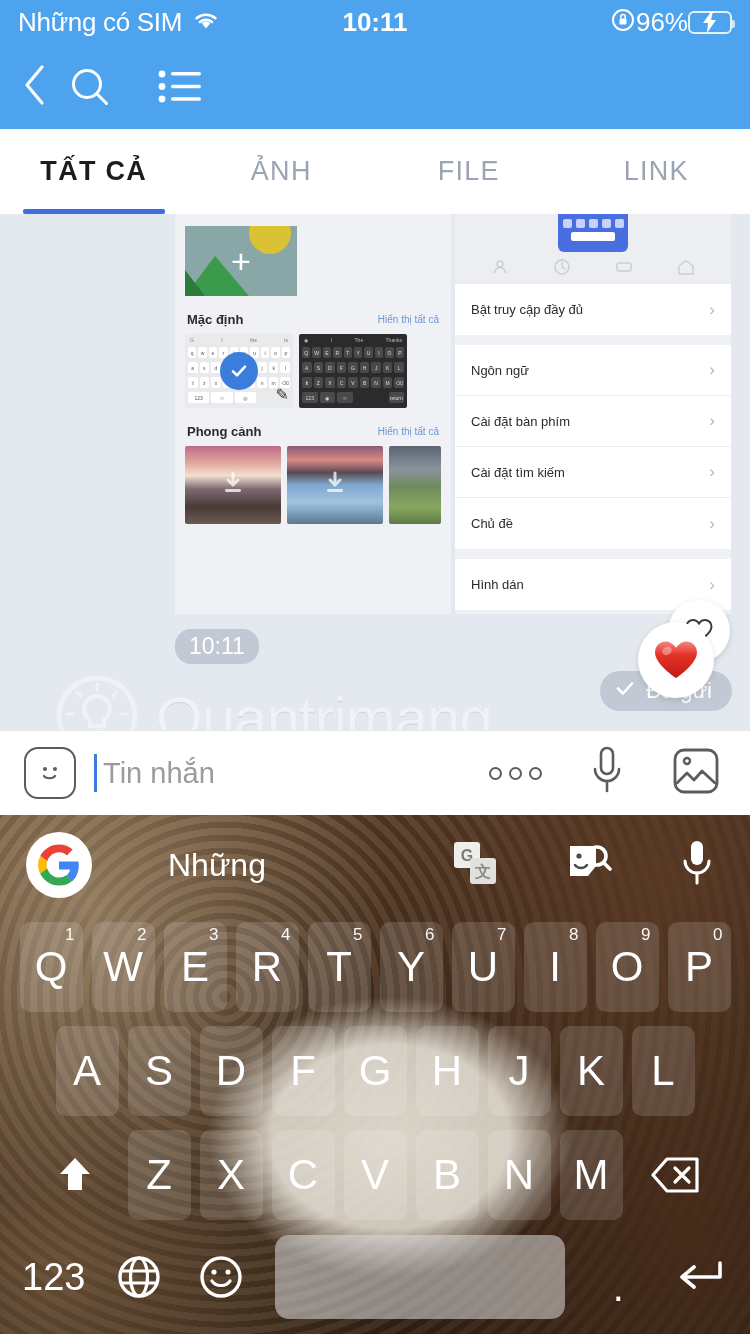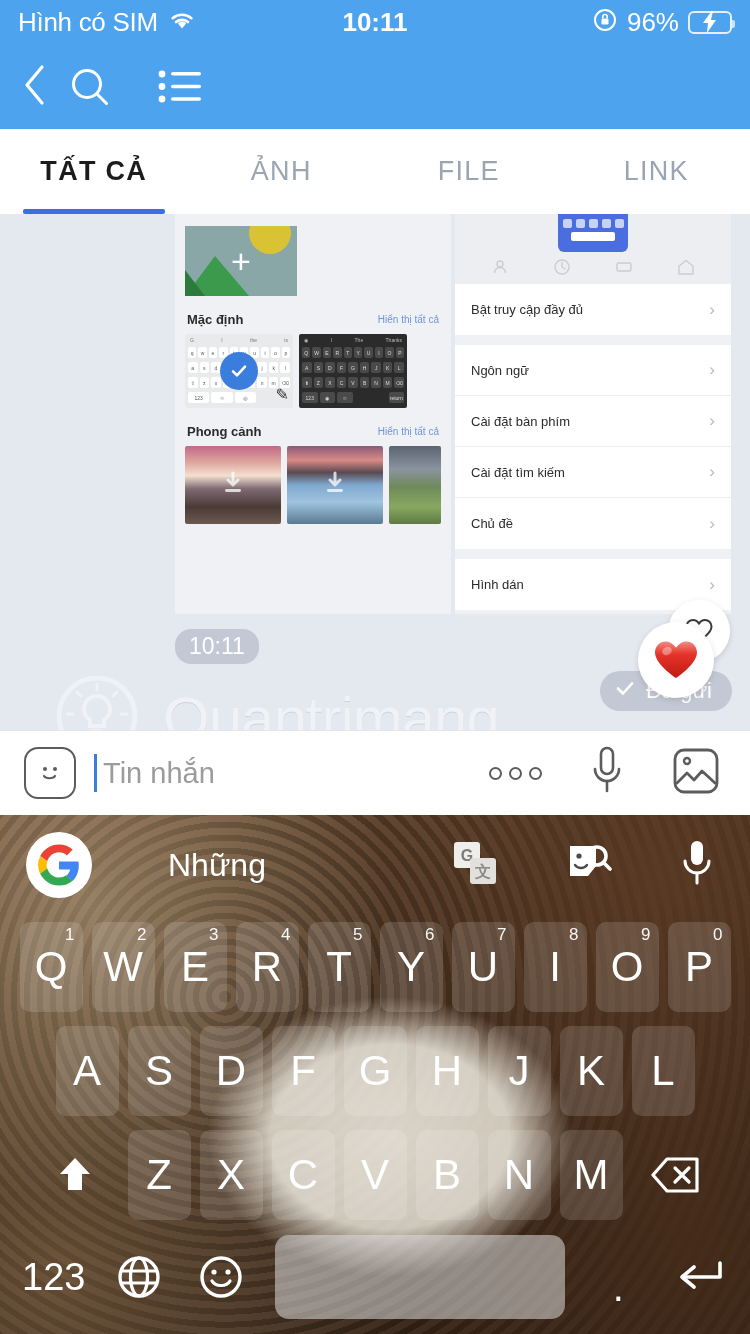--- a/index.html
+++ b/index.html
@@ -12,21 +12,21 @@
 
   
   .statusbar {
     height: 44px; background: #4ea3ef;
     display: flex; align-items: center; justify-content: space-between;
     padding: 0 18px; color: #fff;
   }
   .sb-left { display: flex; align-items: center; gap: 10px; }
   .sb-carrier { font-size: 26px; font-weight: 400; letter-spacing: -0.3px; }
   .sb-center { font-size: 26px; font-weight: 600; position: absolute; left: 0; right: 0; text-align: center; pointer-events: none; }
-  .sb-right { display: flex; align-items: center; gap: 9px; }
+  .sb-right { display: flex; align-items: center; }
   .sb-batt-pct { font-size: 26px; font-weight: 500; }
   .batt-shell {
     width: 44px; height: 23px; border: 2px solid rgba(255,255,255,.85);
     border-radius: 6px; position: relative; padding: 2px;
   }
   .batt-shell::after {
     content: ""; position: absolute; right: -5px; top: 7px;
     width: 3px; height: 8px; background: rgba(255,255,255,.7); border-radius: 0 2px 2px 0;
   }
   .batt-fill { width: 100%; height: 100%; background: #4cd551; border-radius: 2px; }
@@ -154,21 +154,21 @@
   .react-bubble {
     position:absolute; background:#fff; border-radius:50%;
     box-shadow: 0 2px 6px rgba(0,0,0,.13);
     display:flex; align-items:center; justify-content:center;
   }
   .react-back { width: 62px; height: 62px; right: 2px; top: 0; }
   .react-front { width: 76px; height: 76px; right: 18px; top: 22px; }
 
   
   .watermark {
-    position:absolute; left: 55px; top: 460px; display:flex; align-items:center; gap: 24px;
+    position:absolute; left: 55px; top: 460px; display:flex; align-items:center; gap: 17px;
     opacity: .55; pointer-events:none;
   }
   .wm-text { font-size: 60px; color: #fafbfc; font-weight: 400; letter-spacing: -1px;
              text-shadow: 0 1px 0 rgba(150,160,175,.55); }
   .inputrow {
     position:absolute; left:0; right:0; bottom: 519px; height: 85px;
     background:#fff; display:flex; align-items:center; padding: 0 24px; gap: 18px;
     border-top: 1px solid #e6e6e6;
   }
   .smiley-btn { width:52px; height:52px; border:2px solid #5c5c5c; border-radius:14px;
@@ -218,21 +218,21 @@
   .krow4 { height: 100px; gap: 0; justify-content: space-between; padding: 0 22px; }
   .key.fn { background: transparent; width: auto; min-width: 56px; font-size: 38px; }
   .key.space { background: rgba(220,220,220,.55); width: 290px; height: 84px; border-radius: 14px; }
   .key.period { background: transparent; width: 56px; font-size: 40px; align-items:flex-end; padding-bottom: 12px;}
 </style>
 </head>
 <body>
 
 <div class="statusbar">
   <div class="sb-left">
-    <span class="sb-carrier">Hình có SIM</span>
+    <span class="sb-carrier">Những có SIM</span>
     <span>
       <svg width="28" height="22" viewBox="0 0 28 22">
           <path d="M14 19.5l-4.2-5.2a6.6 6.6 0 018.4 0z" fill="#fff"></path>
           <path d="M4.6 9.2a14.5 14.5 0 0118.8 0" stroke="#fff" stroke-width="2.6" fill="none" stroke-linecap="round"></path>
           <path d="M8 13a9.6 9.6 0 0112 0" stroke="#fff" stroke-width="2.6" fill="none" stroke-linecap="round"></path>
         </svg>
     </span>
   </div>
   <div class="sb-center">10:11</div>
   <div class="sb-right">

